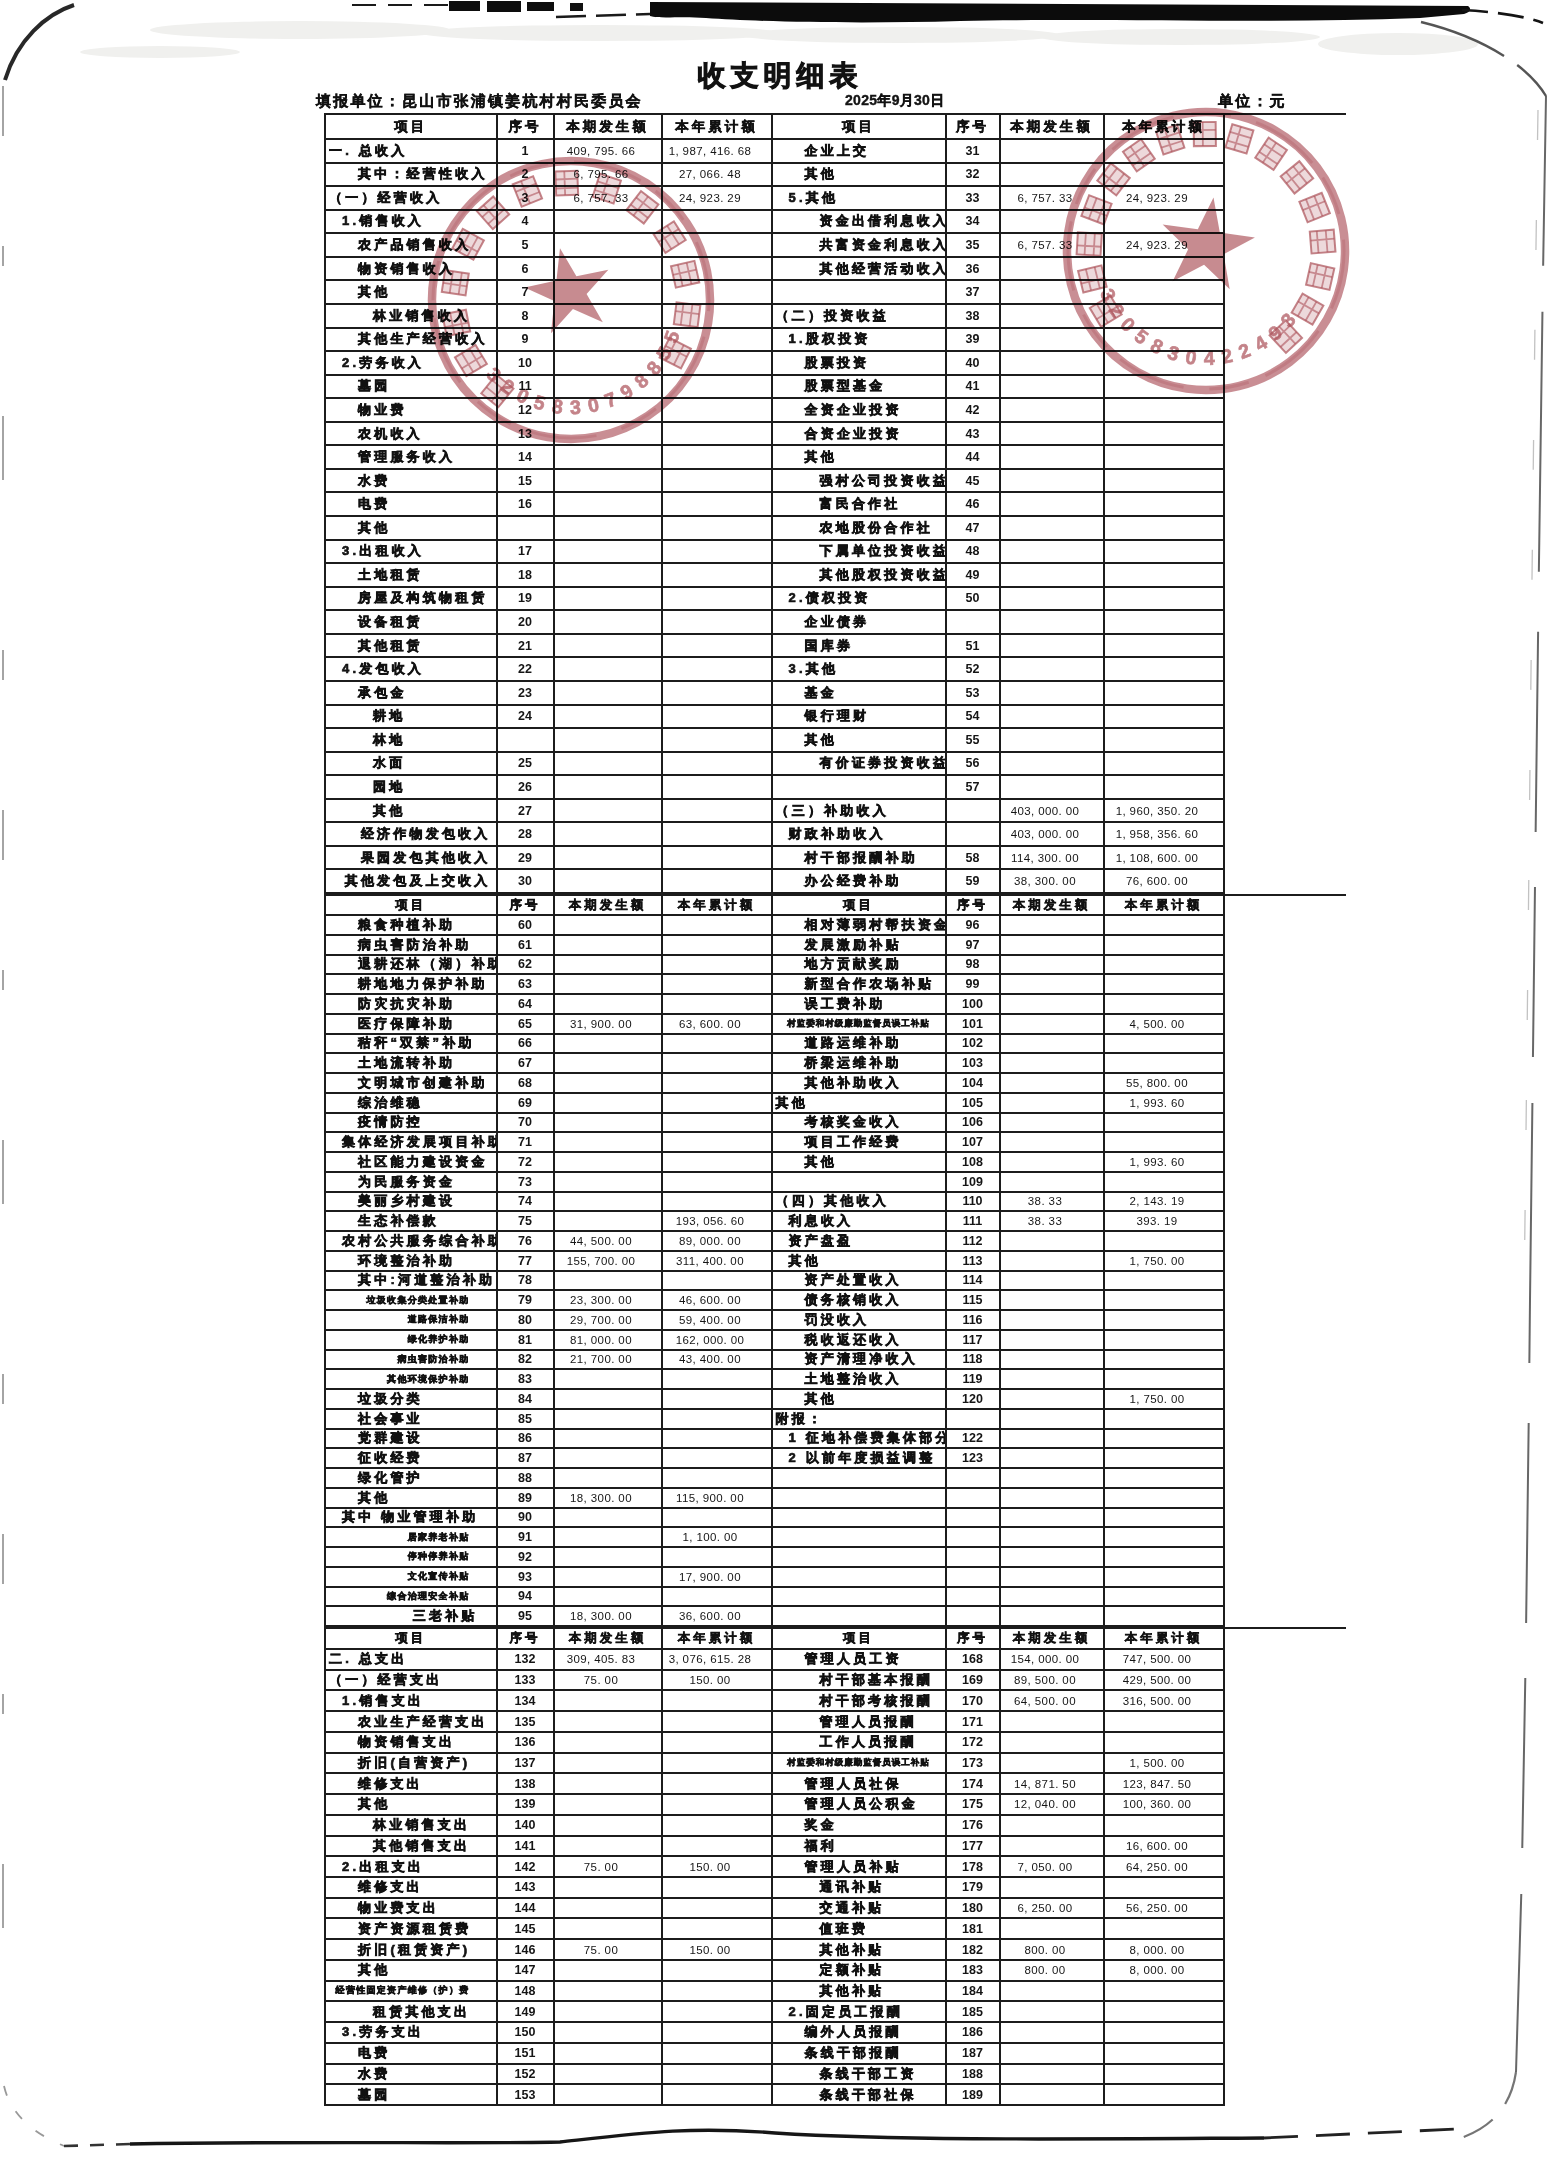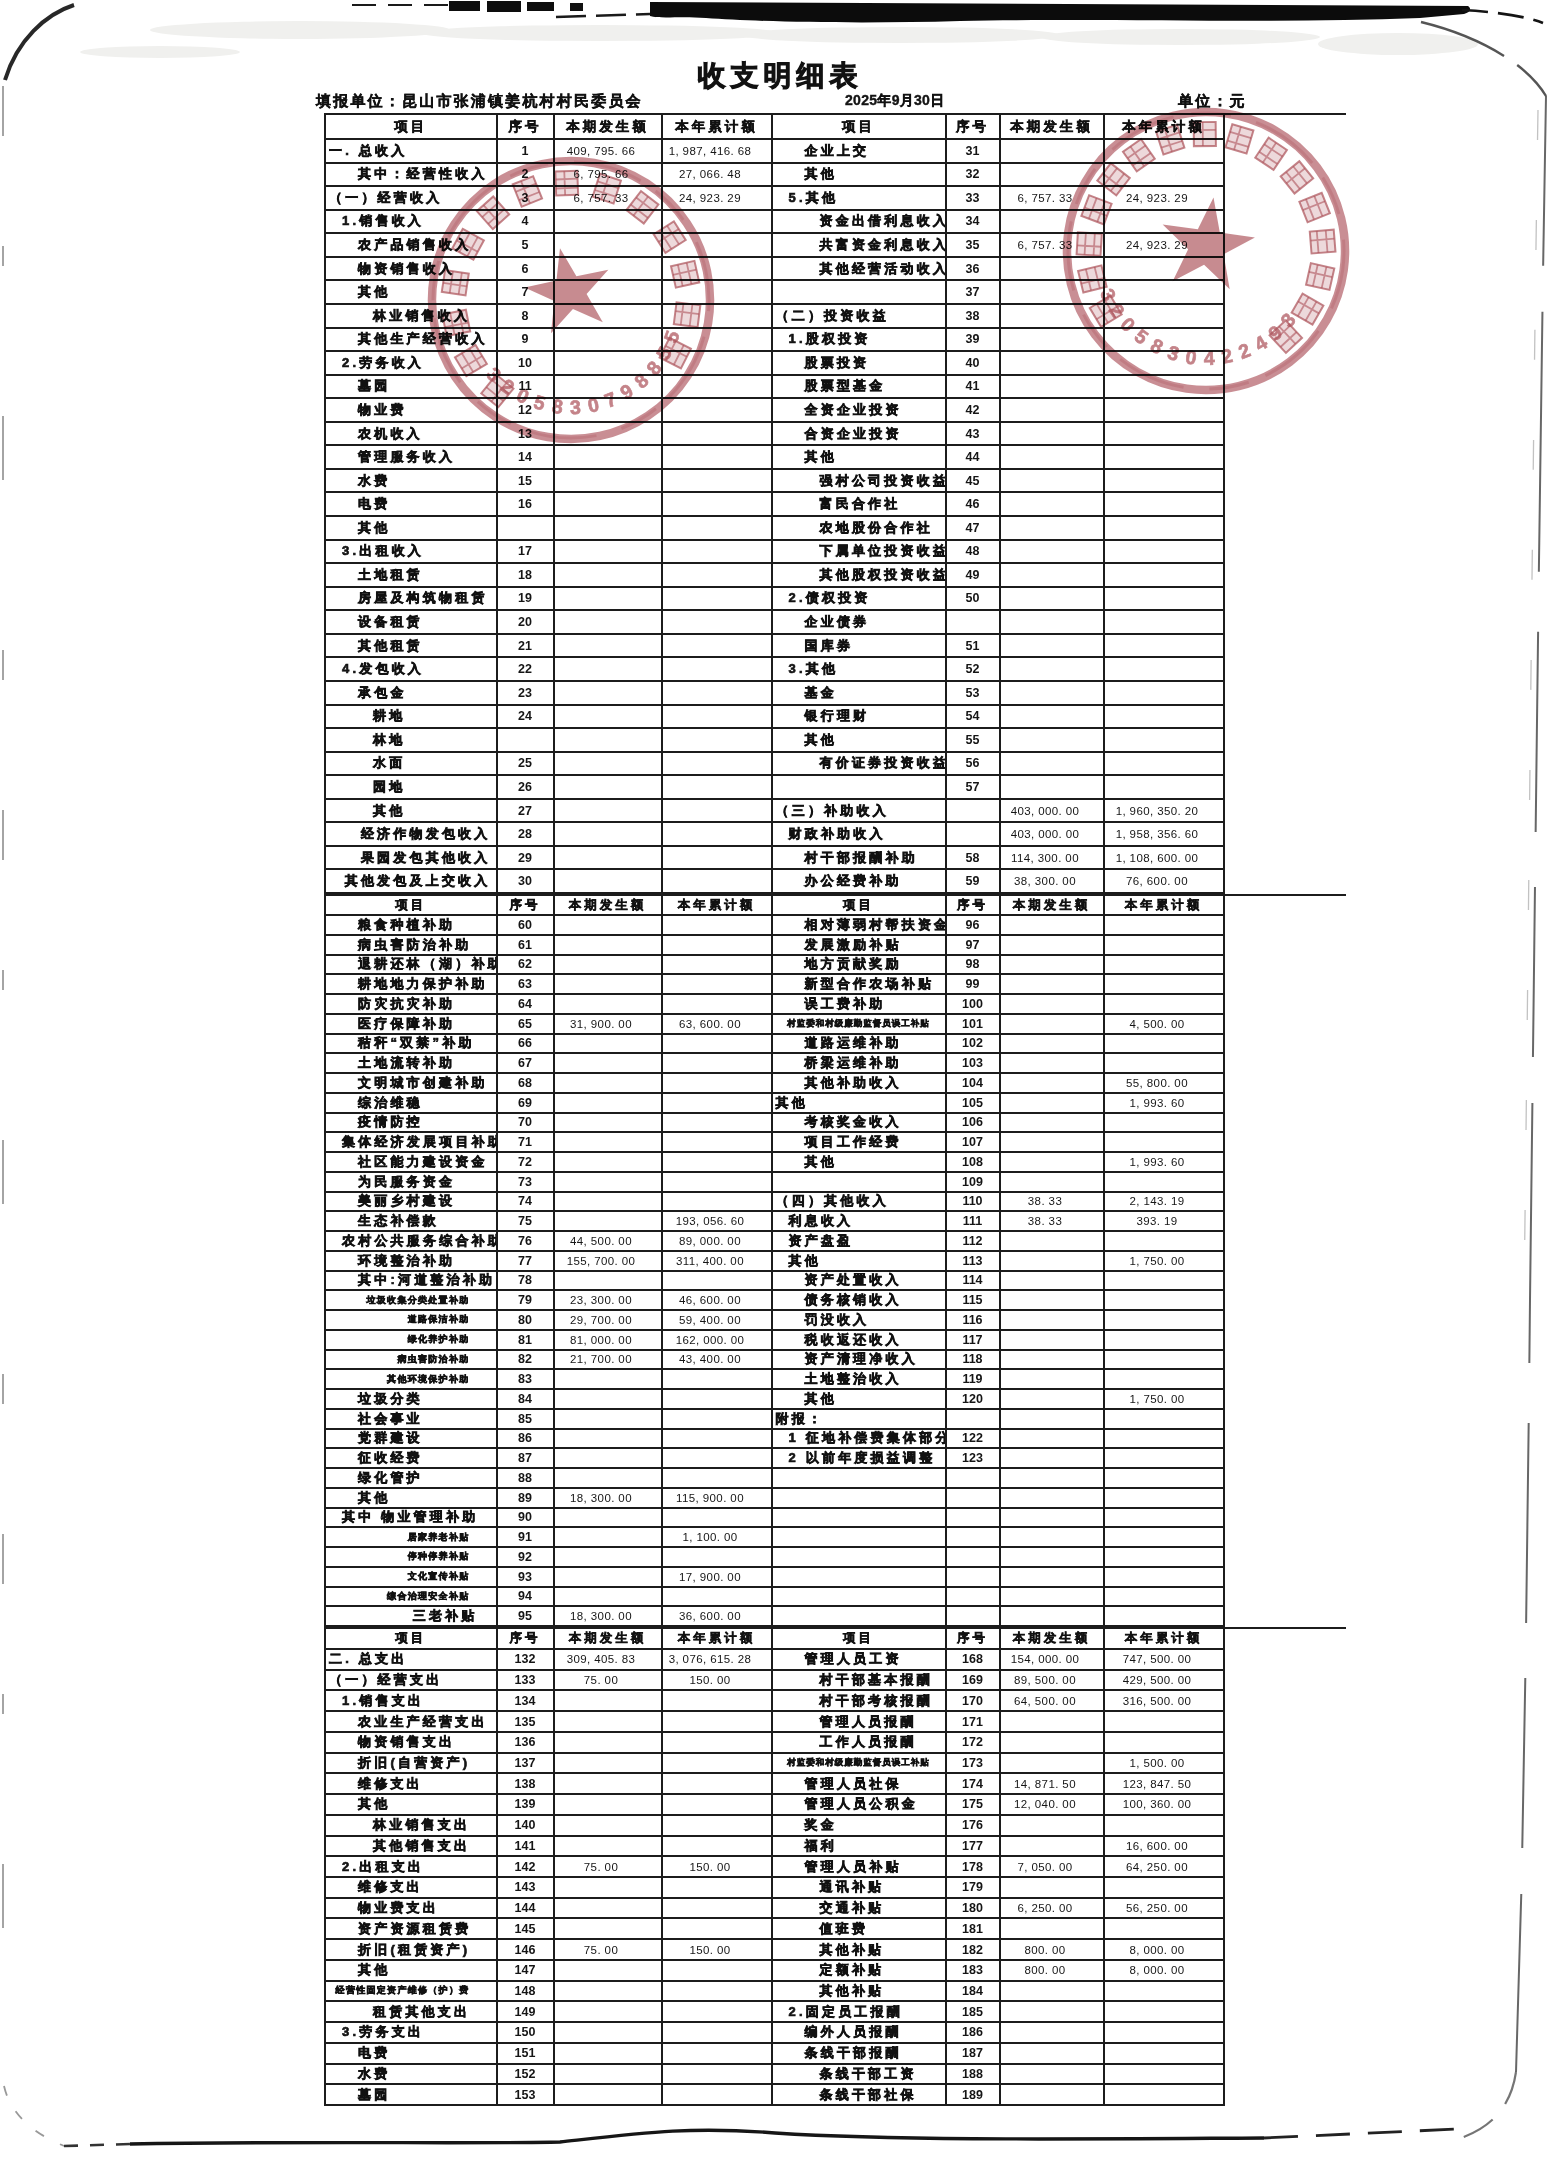--- a/index.html
+++ b/index.html
@@ -67,21 +67,21 @@
 <path d="M130,2144 C300,2141 480,2144 560,2142 C640,2133 690,2126 775,2133 C900,2141 1080,2139 1264,2138" stroke="#161616" stroke-width="3.4" fill="none"></path>
 <path d="M1264,2138 L1458,2129" stroke="#222" stroke-width="2.8" fill="none" stroke-dasharray="34 18"></path>
 </svg>
 
 <div class="abs title">收支明细表</div>
 
 <div class="abs hdr" style="left:316px">填报单位：昆山市张浦镇姜杭村村民委员会</div>
 
 <div class="abs hdr" style="left:845px;letter-spacing:.3px;font-size:14px">2025年9月30日</div>
 
-<div class="abs hdr" style="left:1178px">单位：元</div>
+<div class="abs hdr" style="left:1218px">单位：元</div>
 
 <div class="grid s1">
 
 <div class="hc big">项目</div>
 <div class="hc big">序号</div>
 <div class="hc big">本期发生额</div>
 <div class="hc big">本年累计额</div>
 <div class="hc big">项目</div>
 <div class="hc big">序号</div>
 <div class="hc big">本期发生额</div>

